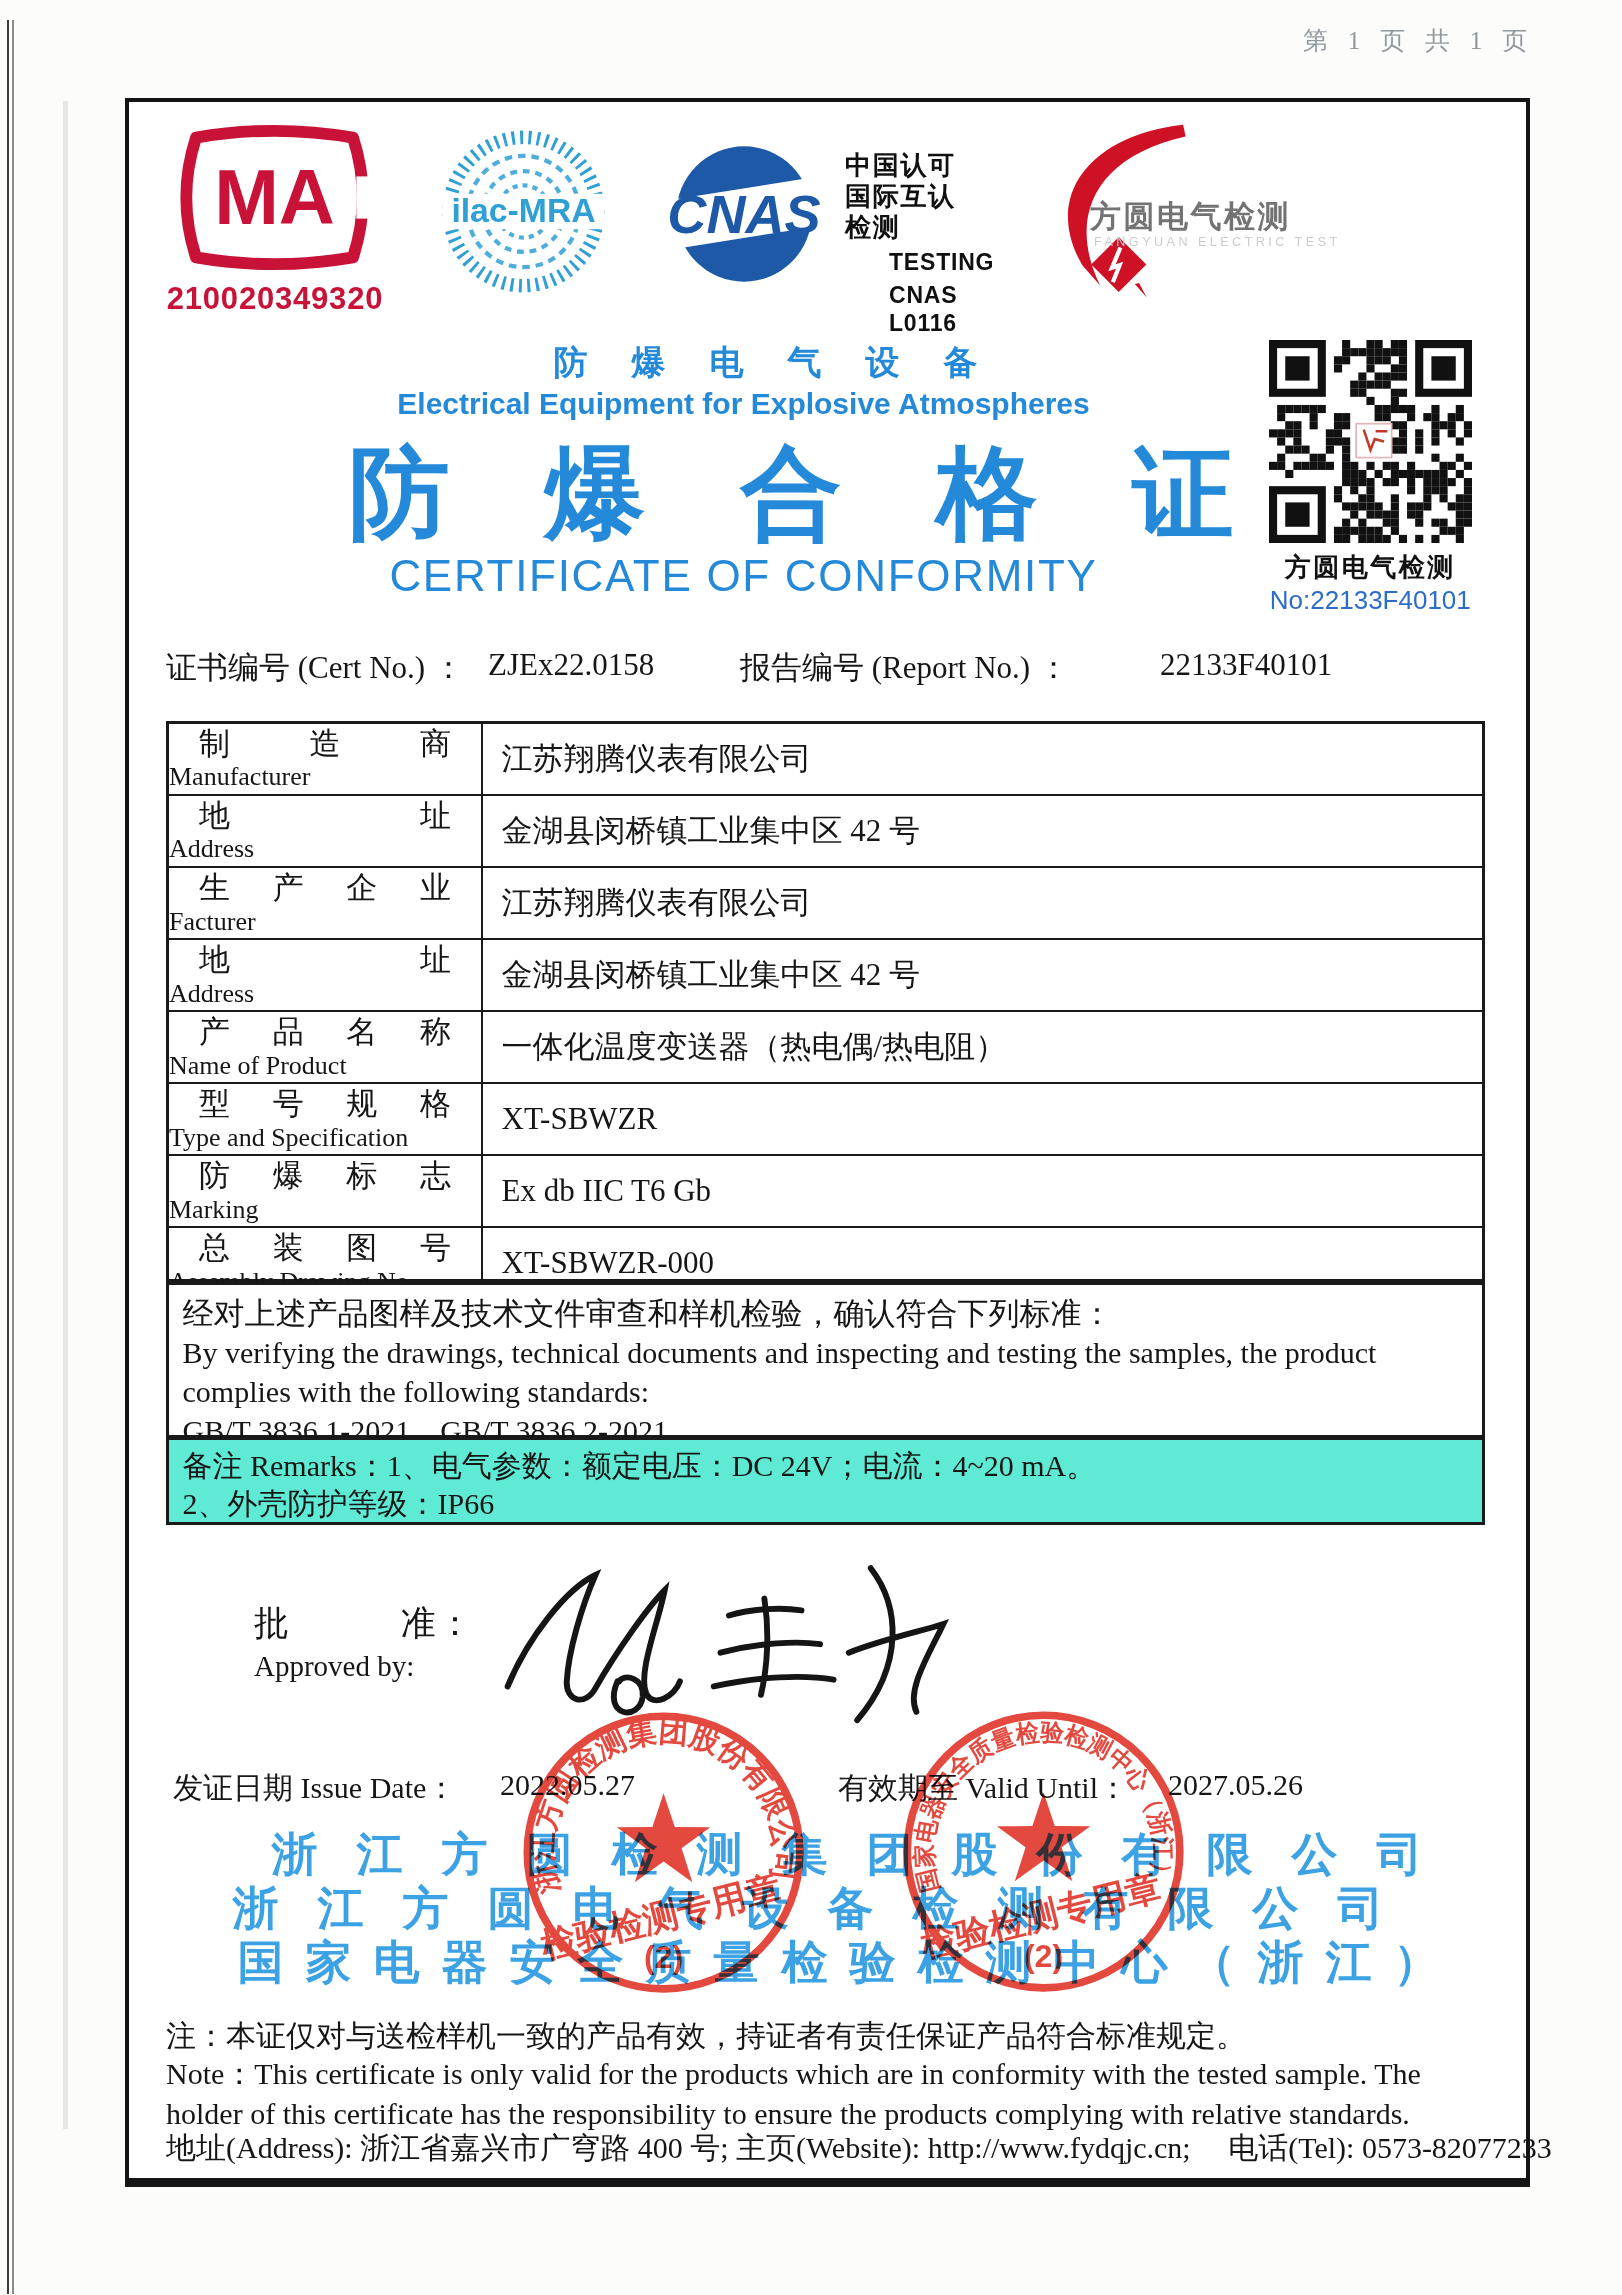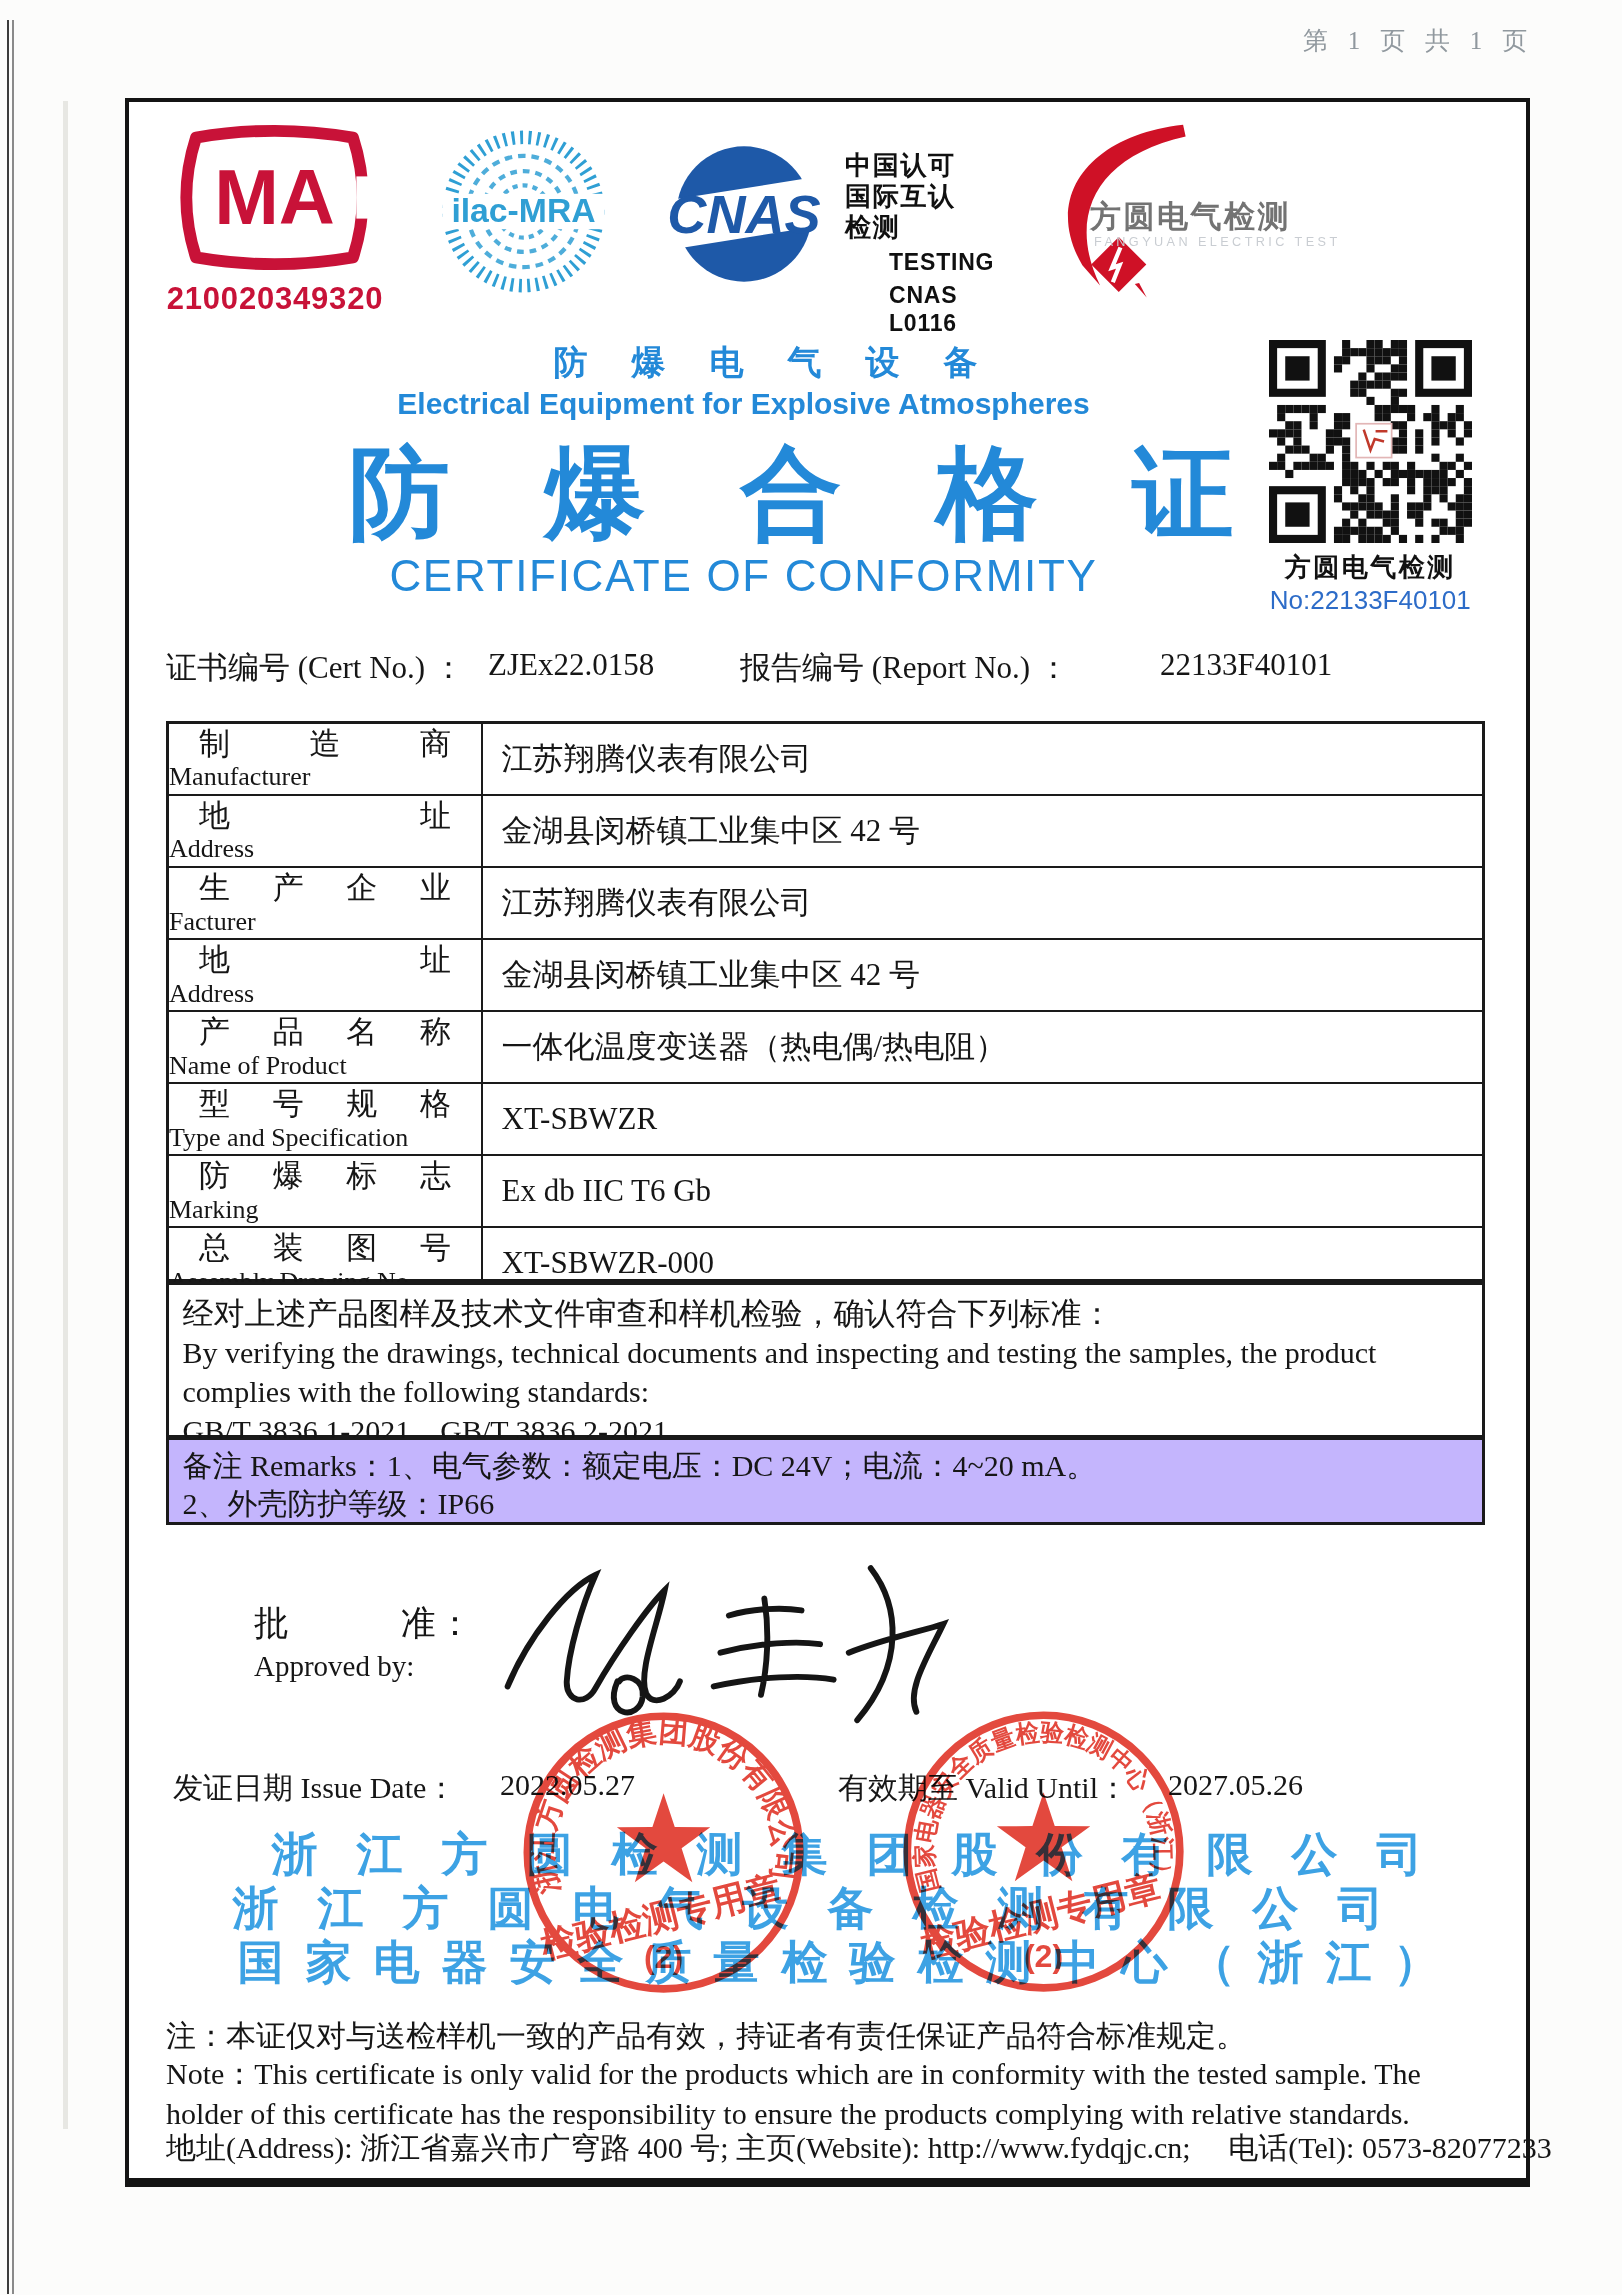--- a/index.html
+++ b/index.html
@@ -48,21 +48,21 @@
   .trow:last-child{border-bottom:none;}
   .tlabel{width:314px;border-right:2.5px solid #1a1a1a;display:flex;flex-direction:column;justify-content:center;padding:1.7px 0;box-sizing:border-box;}
   .tcn{font-size:31px;line-height:35px;text-align:justify;text-align-last:justify;padding:0 30px;}
   .ten{font-size:26px;line-height:30px;margin-top:1.7px;}
   .tvalue{flex:1;display:flex;align-items:center;font-size:31px;padding-left:18.6px;}
   
   #standards-box{left:166px;top:1282px;width:1319px;height:156px;border:3.4px solid #1a1a1a;box-sizing:border-box;padding:8.5px 13.5px;background:#fff;}
   #standards-box .s-cn{font-size:31px;line-height:39px;}
   #standards-box .s-en{font-size:30px;line-height:39px;}
   #standards-box .s-gb{font-size:30px;line-height:39px;}
-  #remarks-box{left:166px;top:1438px;width:1319px;height:87px;border:3.4px solid #1a1a1a;border-top-width:2.5px;box-sizing:border-box;padding:6.8px 13.5px;background:#c4b5fd;}
+  #remarks-box{left:166px;top:1438px;width:1319px;height:87px;border:3.4px solid #1a1a1a;border-top-width:2.5px;box-sizing:border-box;padding:6.8px 13.5px;background:#5eead4;}
   #remarks-box .r-line{font-size:30px;line-height:38px;}
   
   #approve-cn{left:254px;top:1600px;font-size:35px;letter-spacing:1.7px;}
   #approve-en{left:254px;top:1650px;font-size:29px;}
   #signature{left:467px;top:1553px;width:490px;height:190px;}
   
   .daterow{top:1768px;font-size:30px;white-space:nowrap;}
   #issue-label{left:173px;} #issue-value{left:500px;} #valid-label{left:838px;} #valid-value{left:1168px;}
   
   .company{left:125px;width:1405px;text-align:center;font-family:"Liberation Sans",sans-serif;font-weight:bold;font-size:46px;color:#3da2e4;}

